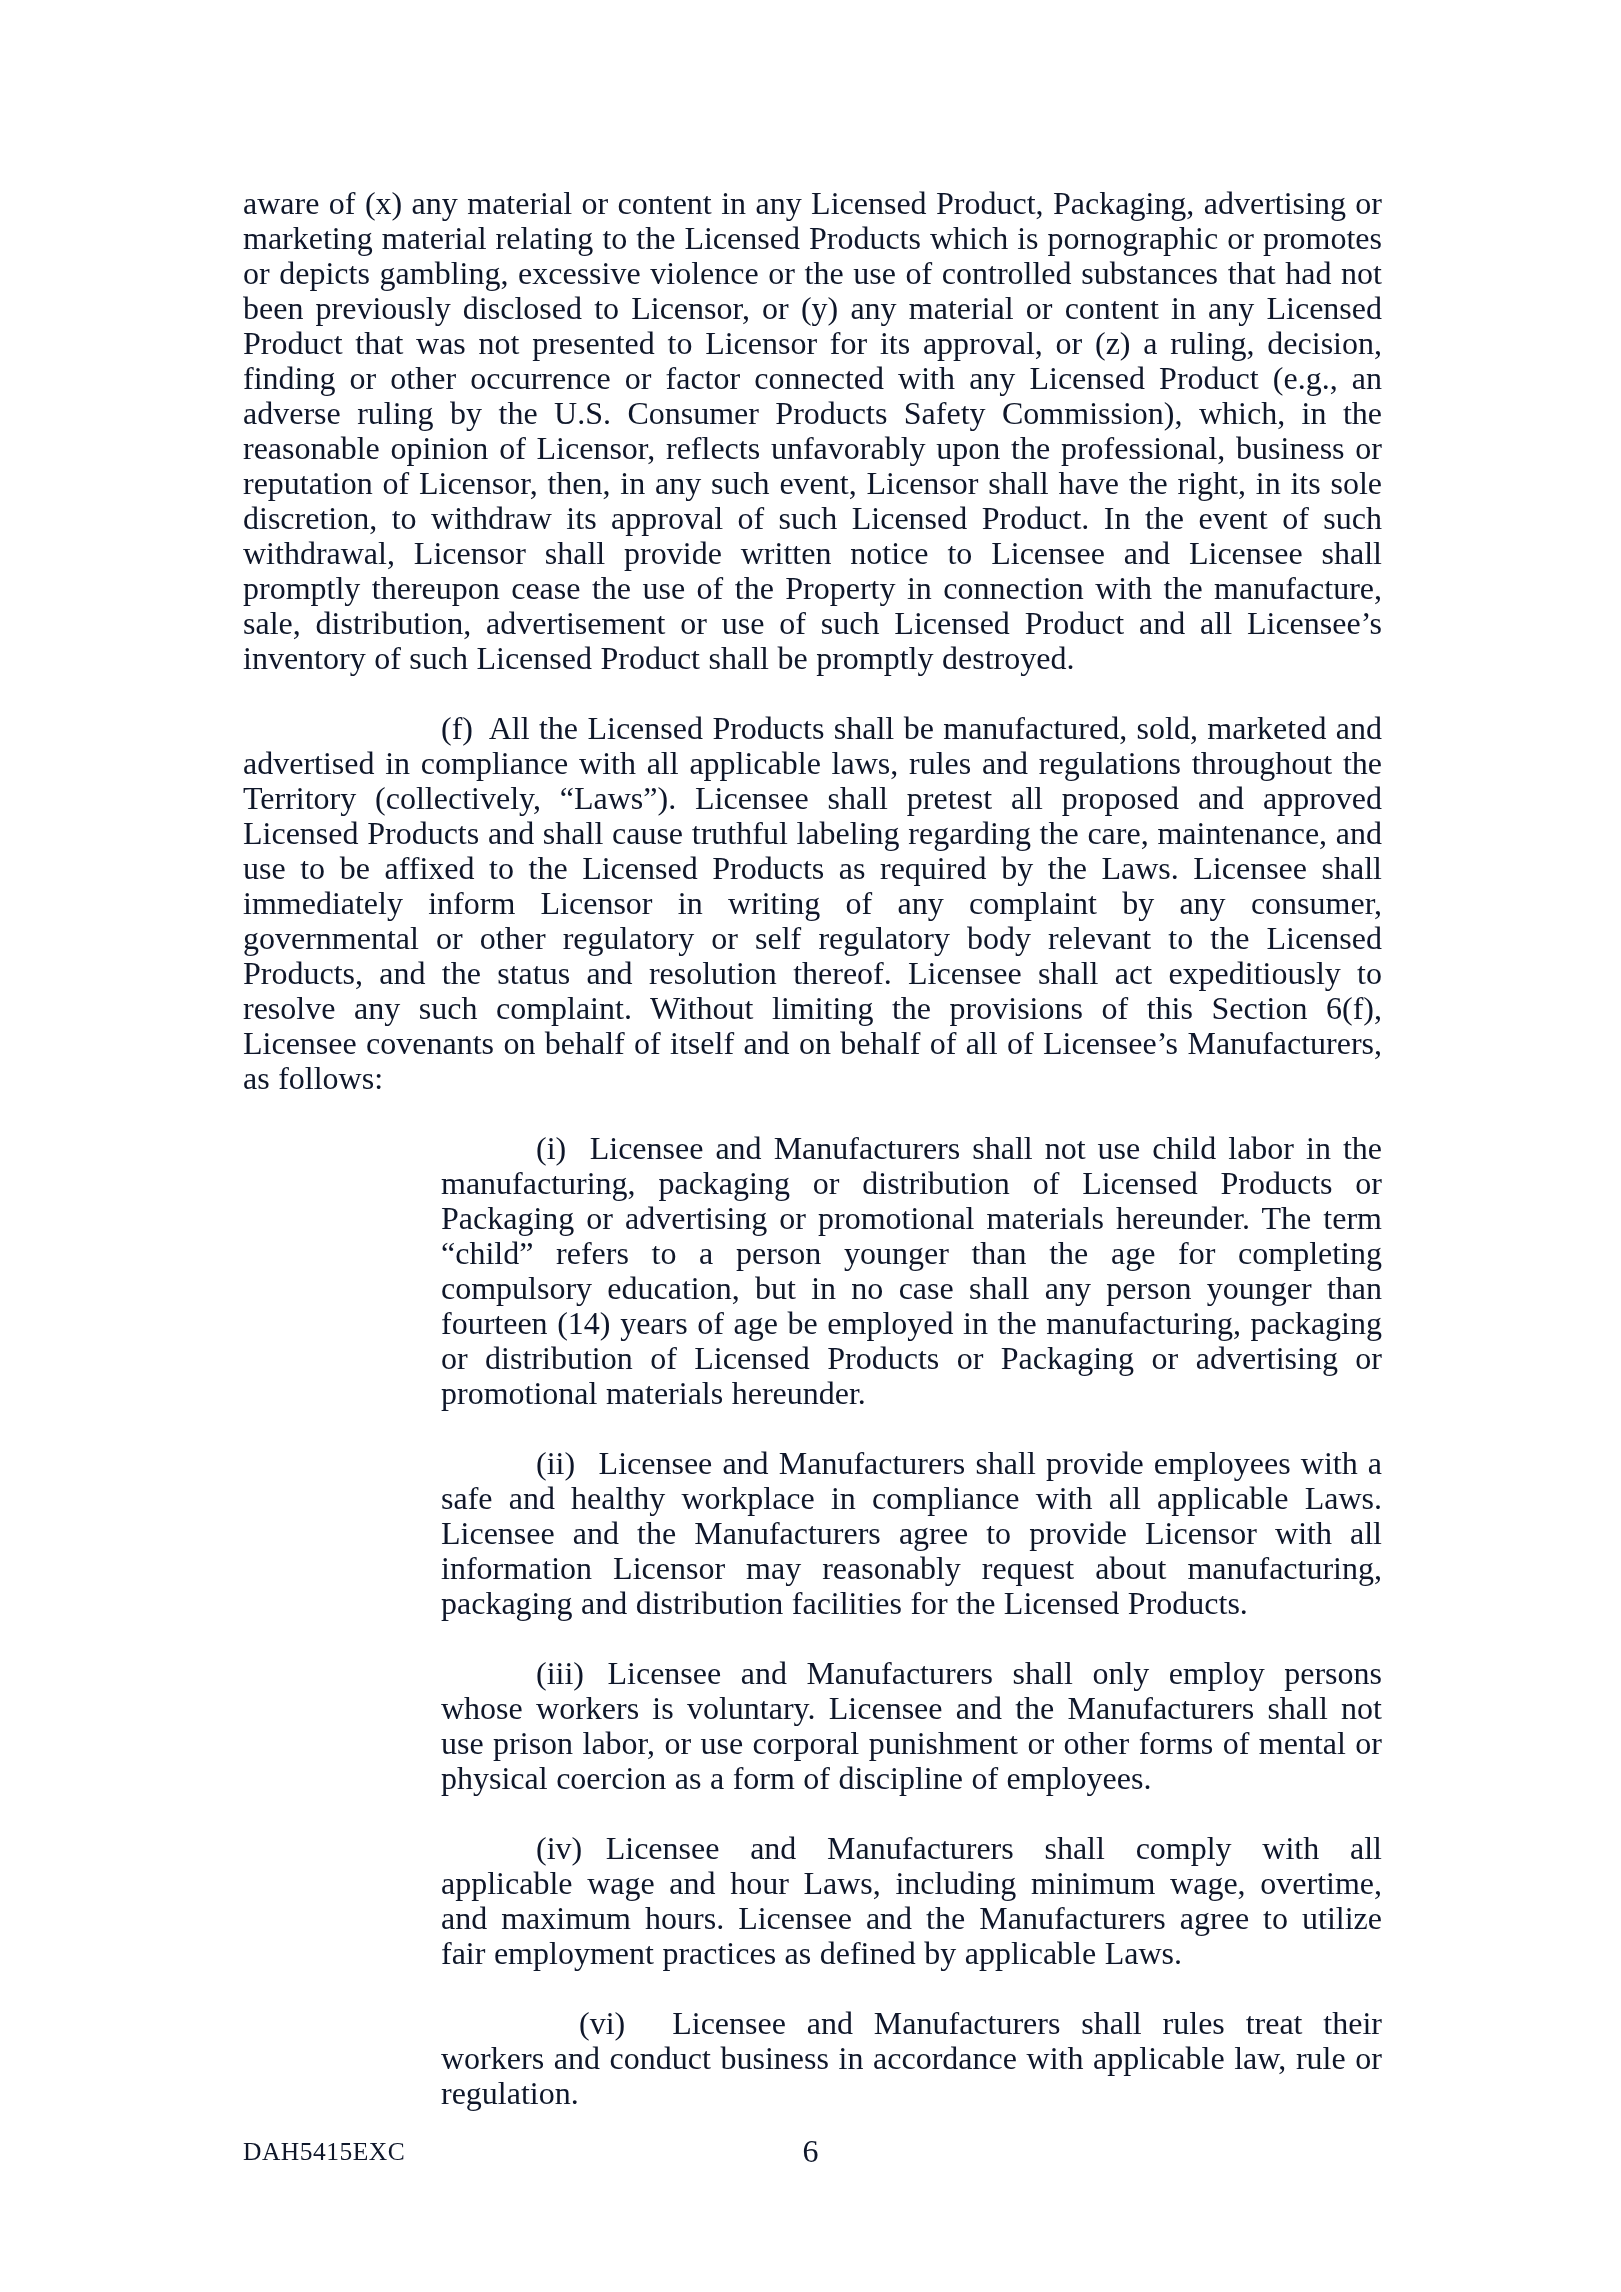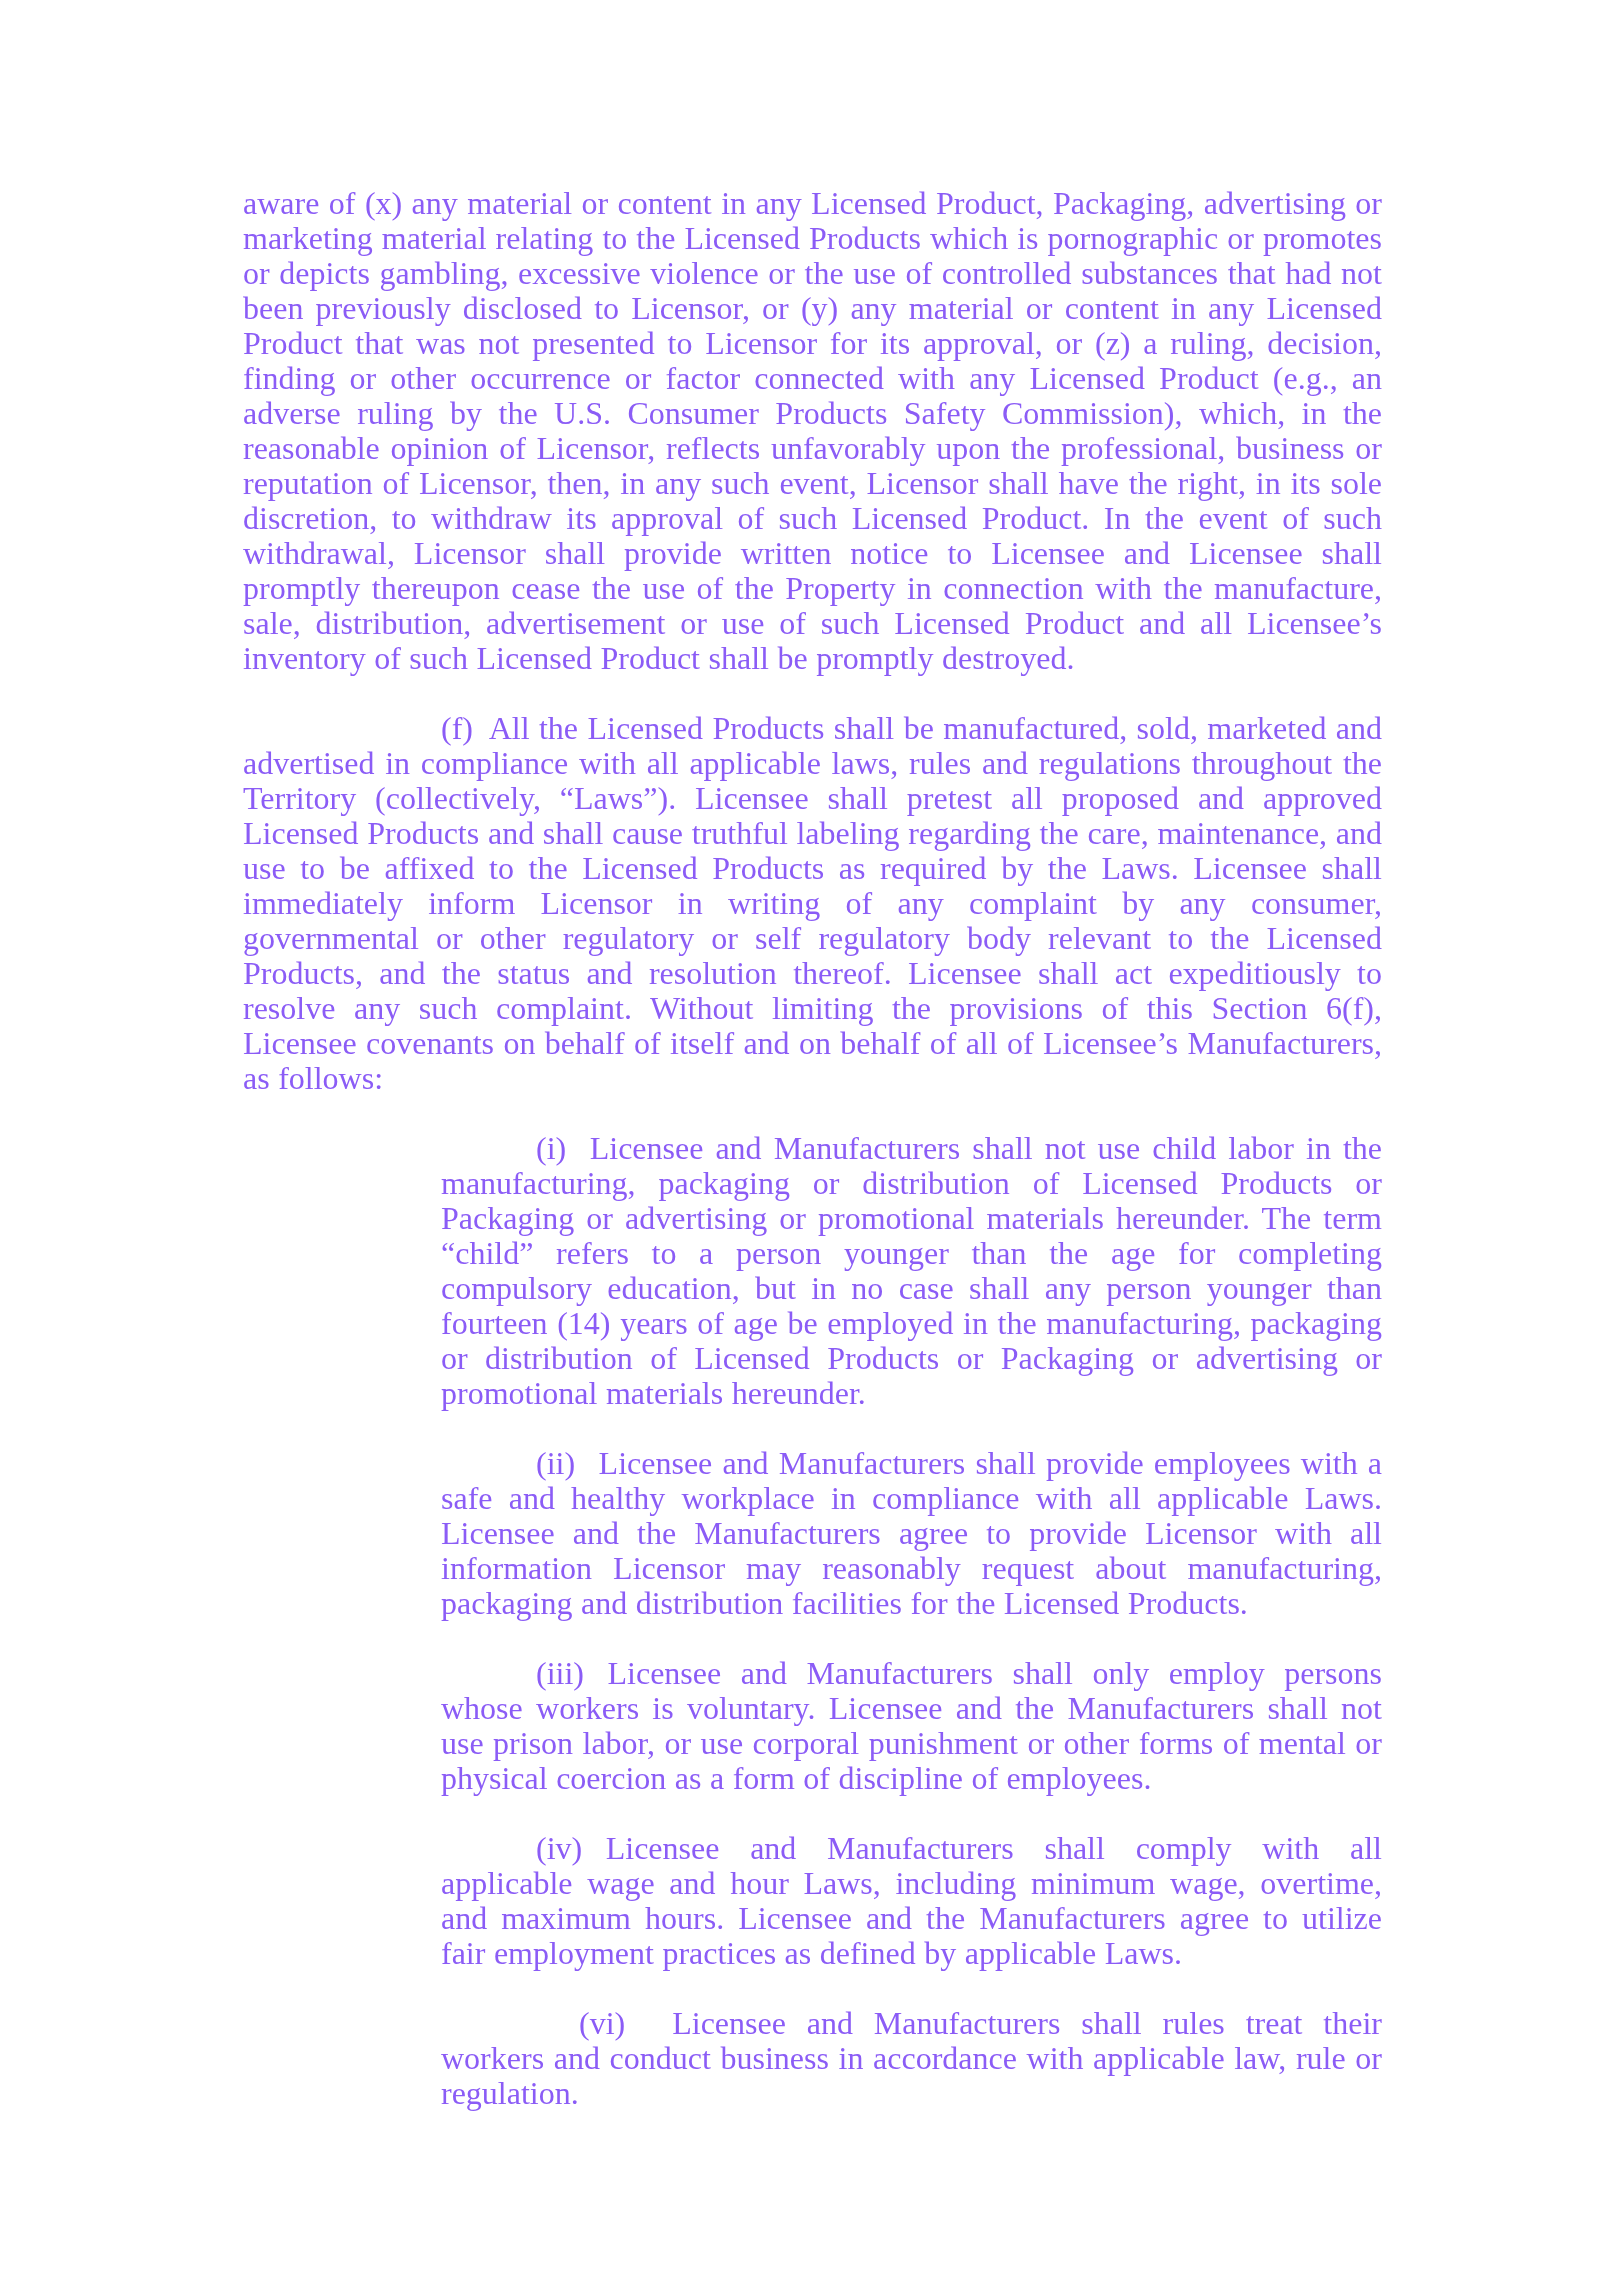--- a/index.html
+++ b/index.html
@@ -6,21 +6,21 @@
     margin: 0;
     padding: 0;
     background: #e8e8e8;
   }
   .page {
     position: relative;
     width: 1621px;
     height: 2293px;
     background: #ffffff;
     font-family: "Liberation Serif", "DejaVu Serif", serif;
-    color: #8b5cf6;
+    color: #0f172a;
     overflow: hidden;
   }
   .body-text {
     position: absolute;
     top: 186px;
     left: 243px;
     width: 1139px;
   }
   p.para {
     margin: 0 0 35px 0;
@@ -96,15 +96,19 @@
       <span class="plabel gap-md">(iv)</span><span>Licensee and Manufacturers shall comply with all applicable wage and hour Laws, including minimum wage, overtime, and maximum hours. Licensee and the Manufacturers agree to utilize fair employment practices as defined by applicable Laws.</span>
     </p>
 
 
     <p class="para p-sub">
       <span class="plabel gap-lg">(vi)</span><span>Licensee and Manufacturers shall rules treat their workers and conduct business in accordance with applicable law, rule or regulation.</span>
     </p>
 
   </div>
 
+  <div class="footer">
+    <span class="doc-id">DAH5415EXC</span>
+    <span class="page-num">6</span>
+  </div>
 
 </div>
 
 
 </body></html>

